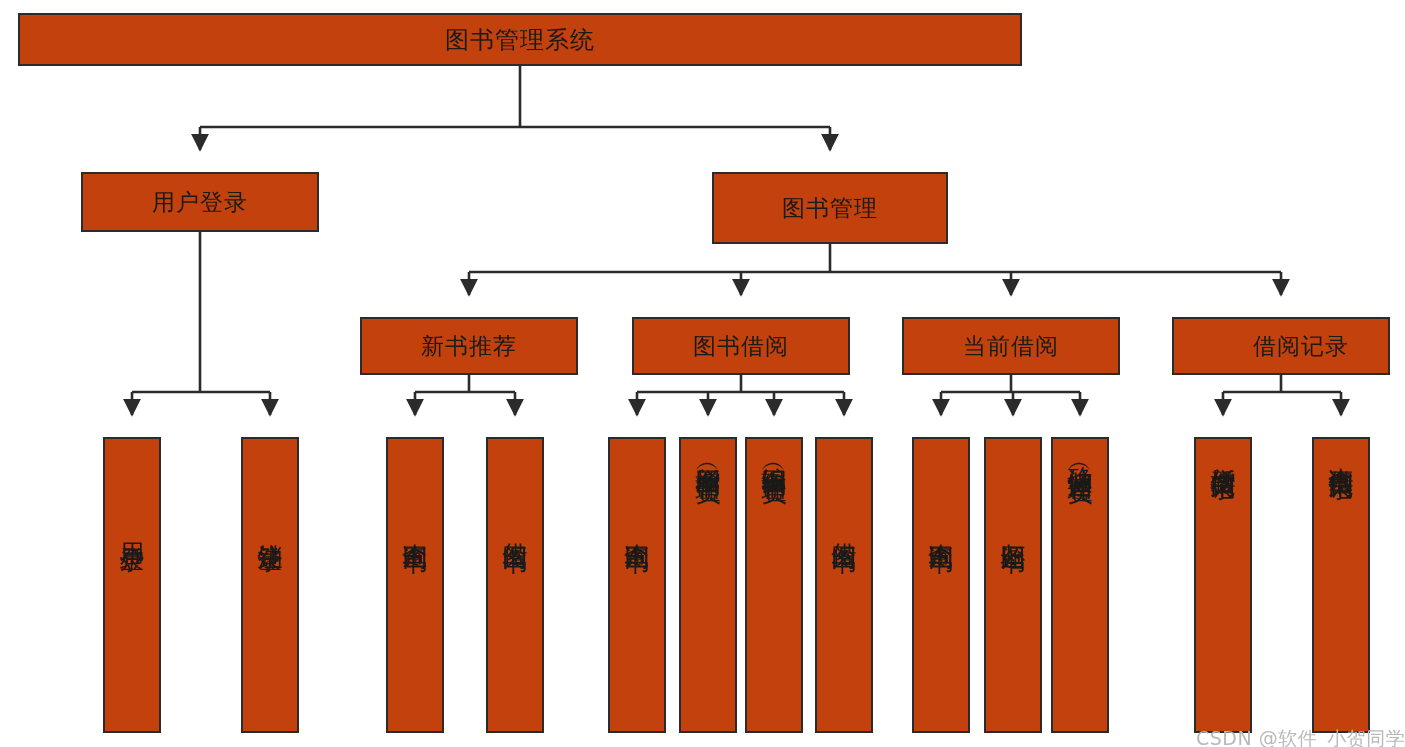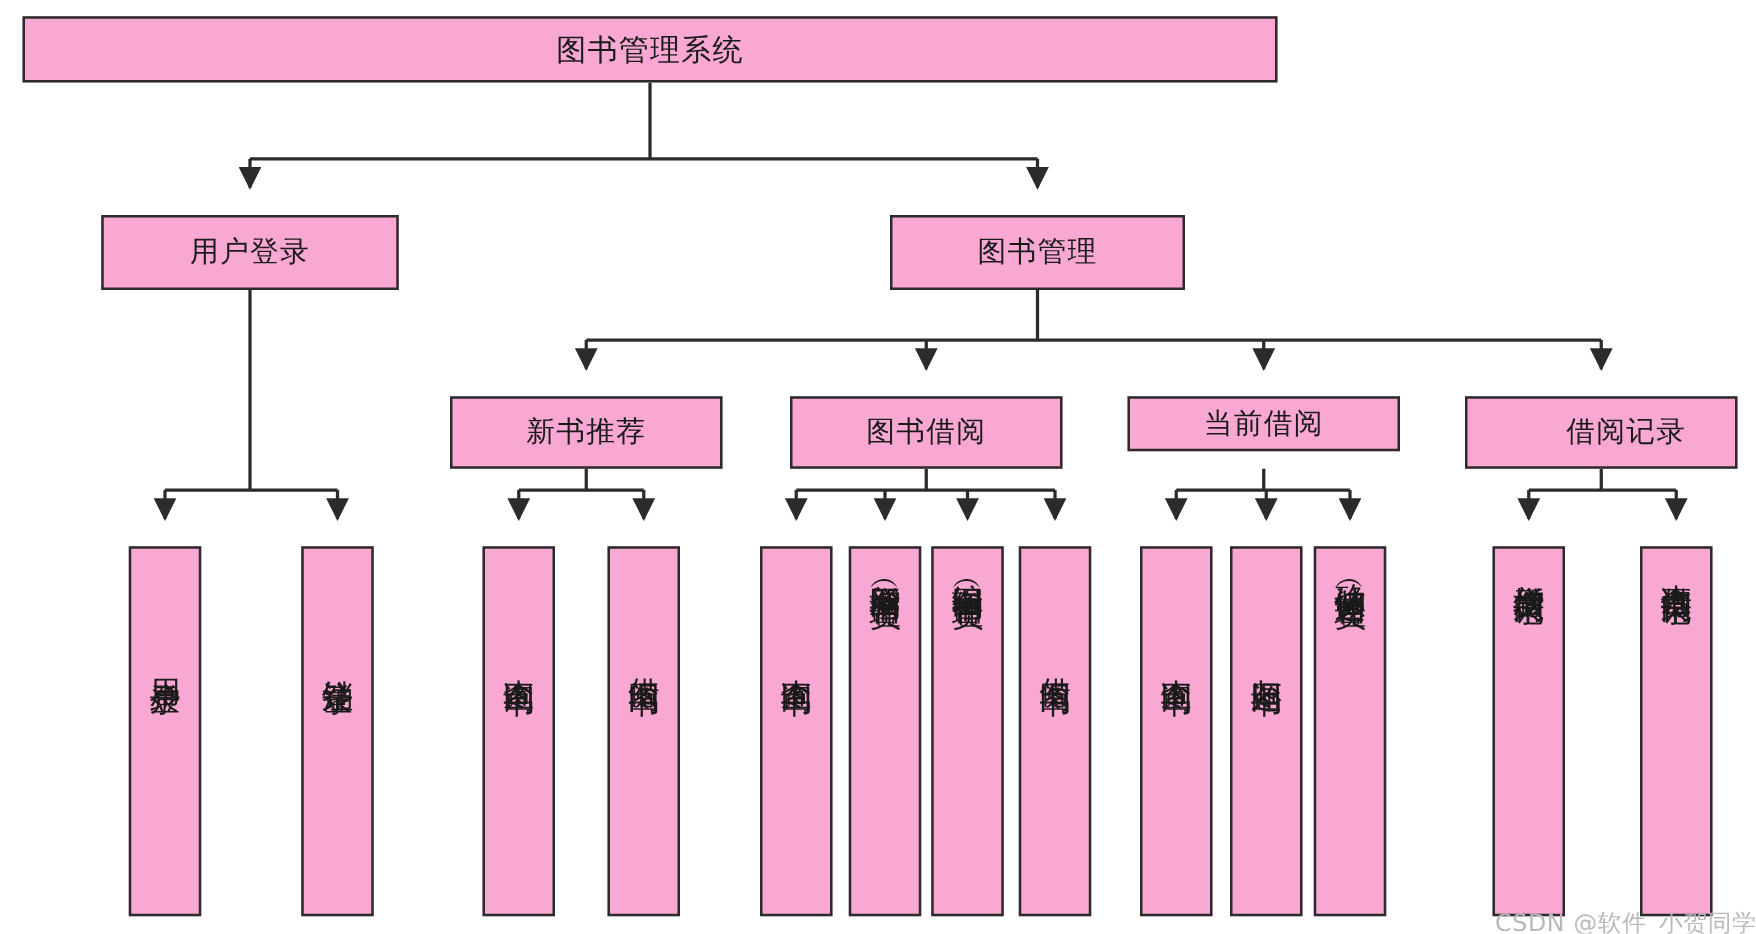--- a/index.html
+++ b/index.html
@@ -22,21 +22,21 @@
     left: 0;
     top: 0;
     width: 1405px;
     height: 747px;
     pointer-events: none;
   }
   .node {
     position: absolute;
     box-sizing: border-box;
     border: 2px solid #2b2b2b;
-    background: #f9a8d4;
+    background: #c2410c;
     display: flex;
     align-items: center;
     justify-content: center;
     color: #1a1a1a;
   }
   .node .label {
     display: block;
     text-align: center;
     line-height: 1.0;
   }
@@ -123,30 +123,30 @@
       </g>
   </svg>
 
   <div id="nodes">
       <div class="node horiz root" style="left: 18px; top: 13px; width: 1004px; height: 53px;">
         <span class="label">图书管理系统</span>
       </div>
       <div class="node horiz" style="left: 81px; top: 172px; width: 238px; height: 60px;">
         <span class="label">用户登录</span>
       </div>
-      <div class="node horiz" style="left: 712px; top: 172px; width: 236px; height: 60px;">
+      <div class="node horiz" style="left: 712px; top: 172px; width: 236px; height: 72px;">
         <span class="label">图书管理</span>
       </div>
       <div class="node horiz" style="left: 360px; top: 317px; width: 218px; height: 58px;">
         <span class="label">新书推荐</span>
       </div>
       <div class="node horiz" style="left: 632px; top: 317px; width: 218px; height: 58px; justify-content: center;">
         <span class="label">图书借阅</span>
       </div>
-      <div class="node horiz" style="left: 902px; top: 317px; width: 218px; height: 44px;">
+      <div class="node horiz" style="left: 902px; top: 317px; width: 218px; height: 58px;">
         <span class="label">当前借阅</span>
       </div>
       <div class="node horiz" style="left: 1172px; top: 317px; width: 218px; height: 58px; padding-left: 40px;">
         <span class="label">借阅记录</span>
       </div>
       <div class="node vert mid" style="left: 103px; top: 437px; width: 58px; height: 296px;">
         <span class="label">用户登录</span>
       </div>
       <div class="node vert mid" style="left: 241px; top: 437px; width: 58px; height: 296px;">
         <span class="label">注销登录</span>

